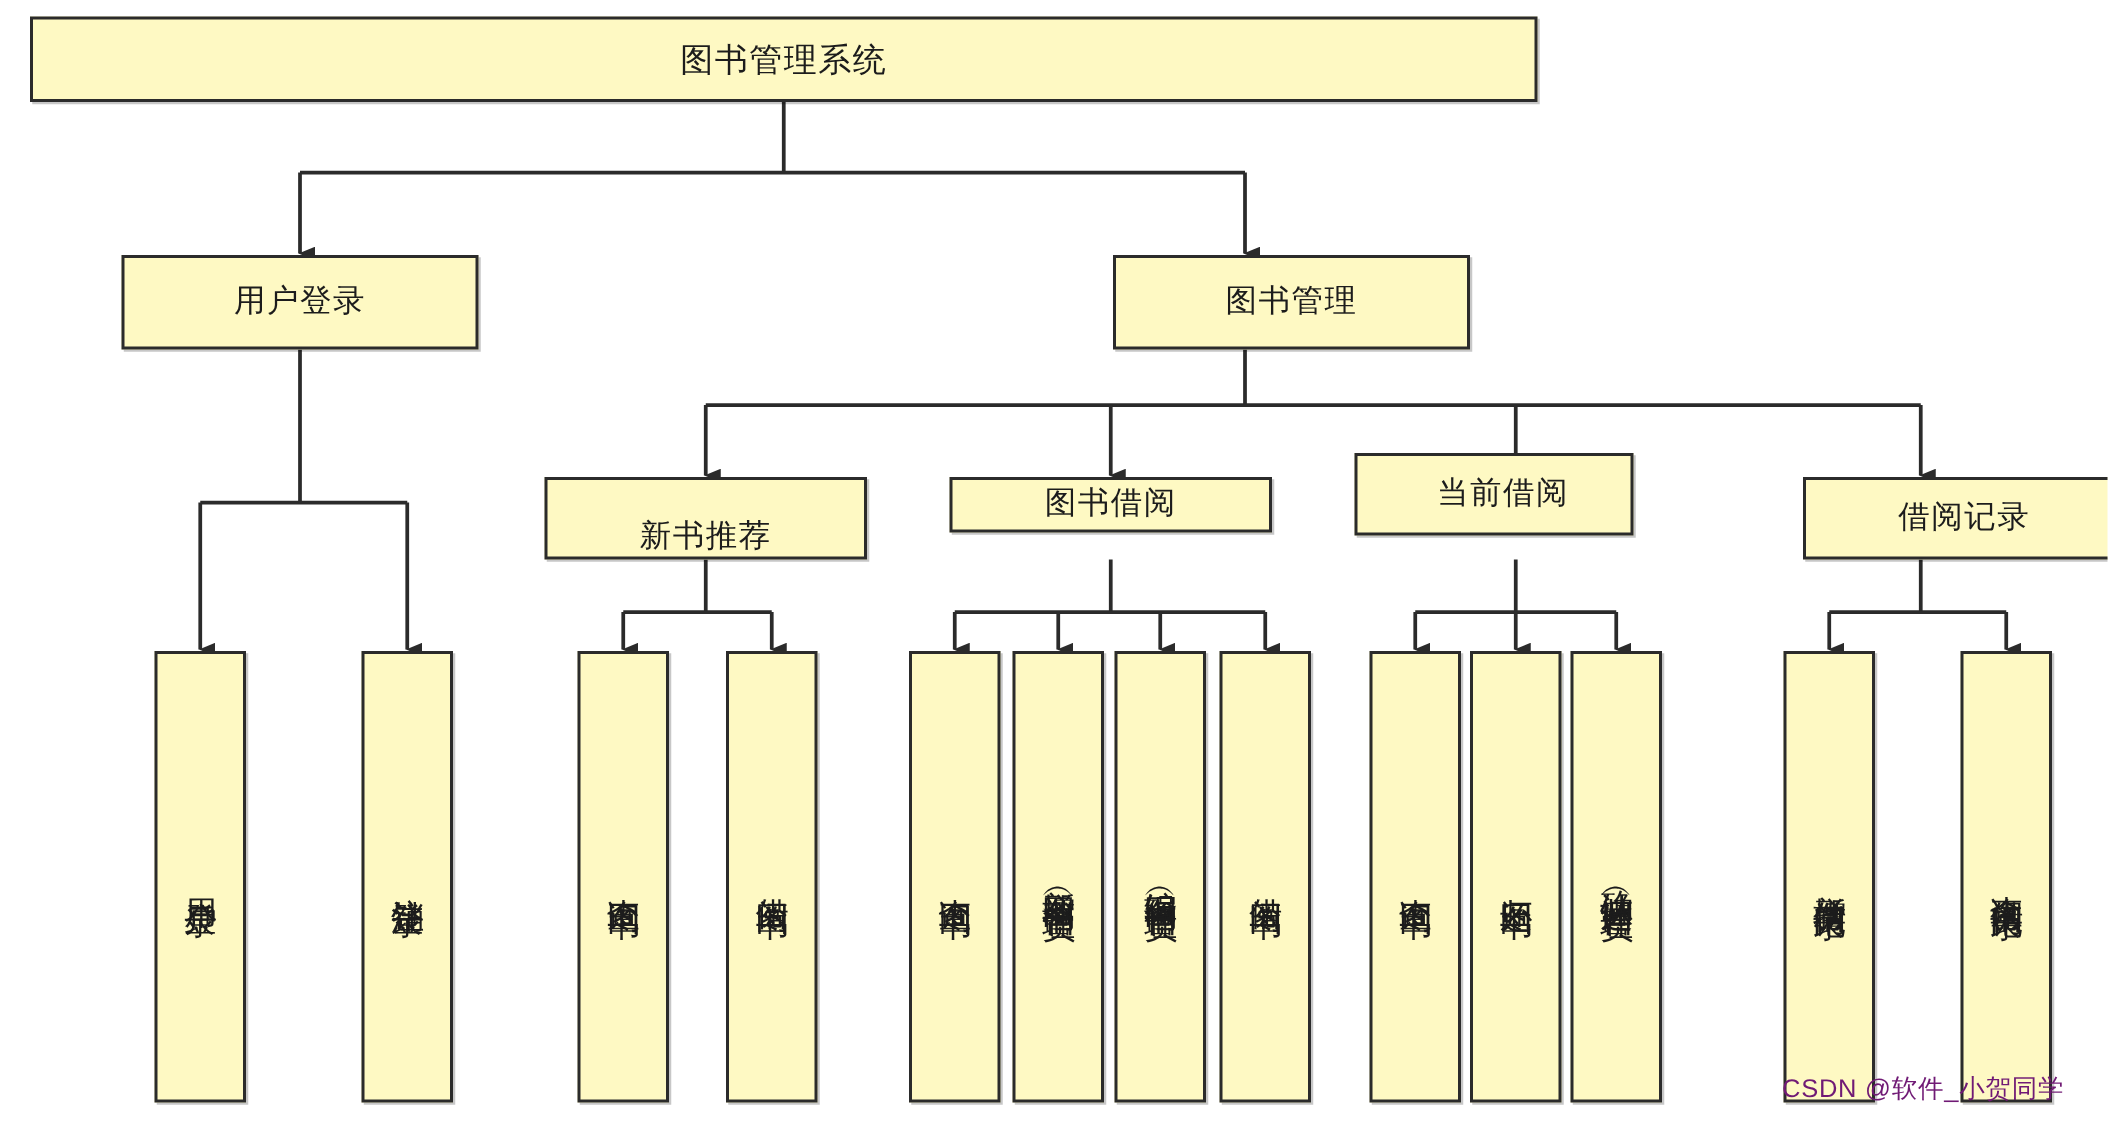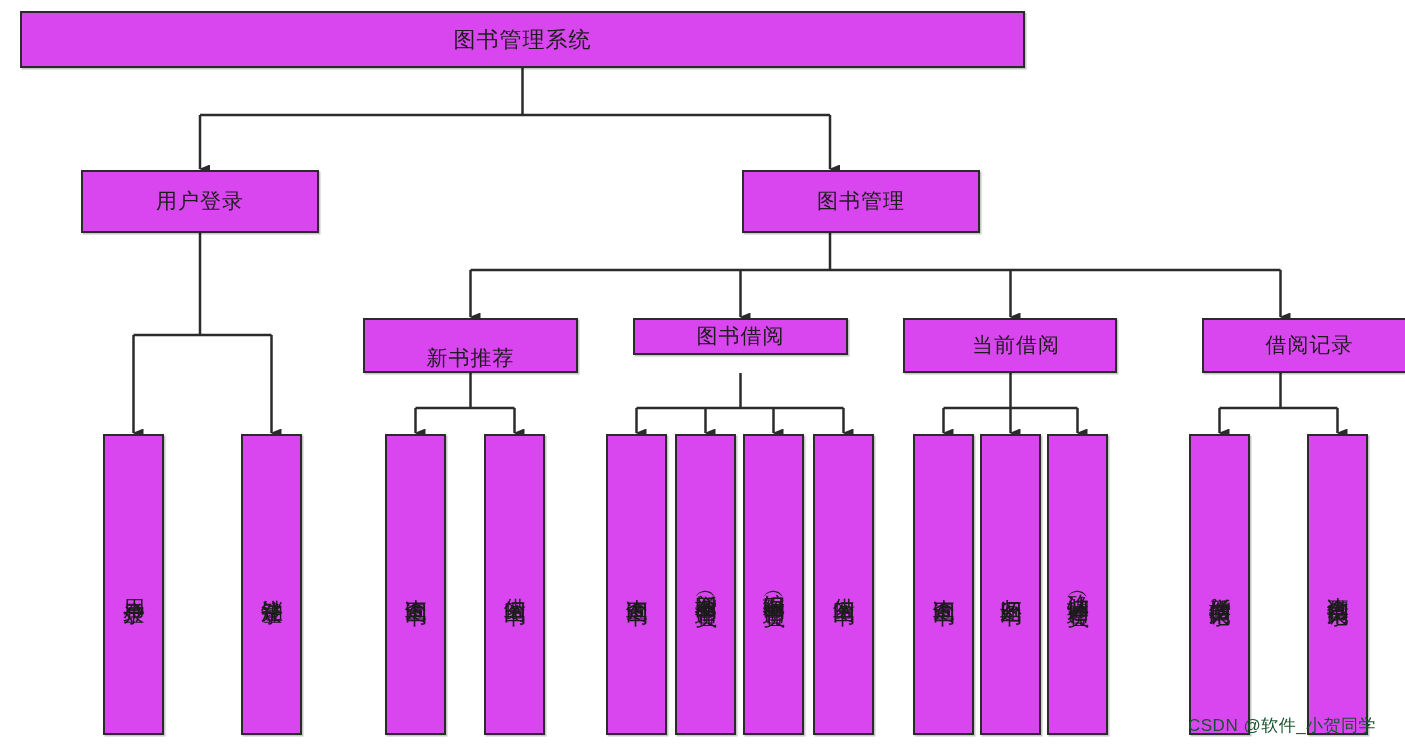--- a/index.html
+++ b/index.html
@@ -9,21 +9,21 @@
     font-family:"Liberation Sans","DejaVu Sans",sans-serif;
     overflow:hidden;
     position:relative;
   }
   #stage{position:absolute;left:0;top:0;width:1405px;height:747px;}
   #edges{position:absolute;left:0;top:0;width:1405px;height:747px;pointer-events:none;}
 
   .node{
     position:absolute;
     box-sizing:border-box;
-    background:#d946ef;
+    background:#fef9c3;
     border:2.5px solid #2b2b2b;
     display:flex;
     align-items:center;
     justify-content:center;
     box-shadow:1.5px 1.5px 0 rgba(0,0,0,0.22);
   }
   .node .lbl{
     color:#1c1c1c;
     font-size:21px;
     line-height:1.25;
@@ -41,21 +41,21 @@
     font-size:22px;
     line-height:1.22;
     letter-spacing:2px;
     white-space:normal;
     max-height:290px;
   }
   #watermark{
     position:absolute;
     left:1188px;top:714px;
     font-size:17px;
-    color:#14532d;
+    color:#701a75;
     letter-spacing:0.5px;
     white-space:nowrap;
     user-select:none;
   }
 </style>
 </head>
 <body>
 
 <div id="stage">
   <svg id="edges" viewBox="0 0 1405 747">
@@ -110,21 +110,21 @@
       </div>
       <div class="node branch" style="left: 711px; top: 170px; width: 238px; height: 63px; margin-left: 31px;">
         <span class="lbl">图书管理</span>
       </div>
       <div class="node branch" style="left: 363px; top: 318px; width: 215px; height: 55px; align-items: flex-end;">
         <span class="lbl">新书推荐</span>
       </div>
       <div class="node branch" style="left: 633px; top: 318px; width: 215px; height: 37px; align-items: center;">
         <span class="lbl">图书借阅</span>
       </div>
-      <div class="node branch" style="left: 903px; top: 318px; width: 214px; height: 55px; padding-left: 12px;">
+      <div class="node branch" style="left: 903px; top: 302px; width: 186px; height: 55px; padding-left: 12px;">
         <span class="lbl">当前借阅</span>
       </div>
       <div class="node branch" style="left: 1202px; top: 318px; width: 215px; height: 55px;">
         <span class="lbl">借阅记录</span>
       </div>
       <div class="node leaf" style="left: 103px; top: 434px; width: 61px; height: 301px;">
         <span class="lbl">用户登录</span>
       </div>
       <div class="node leaf" style="left: 241px; top: 434px; width: 61px; height: 301px;">
         <span class="lbl">注销登录</span>

